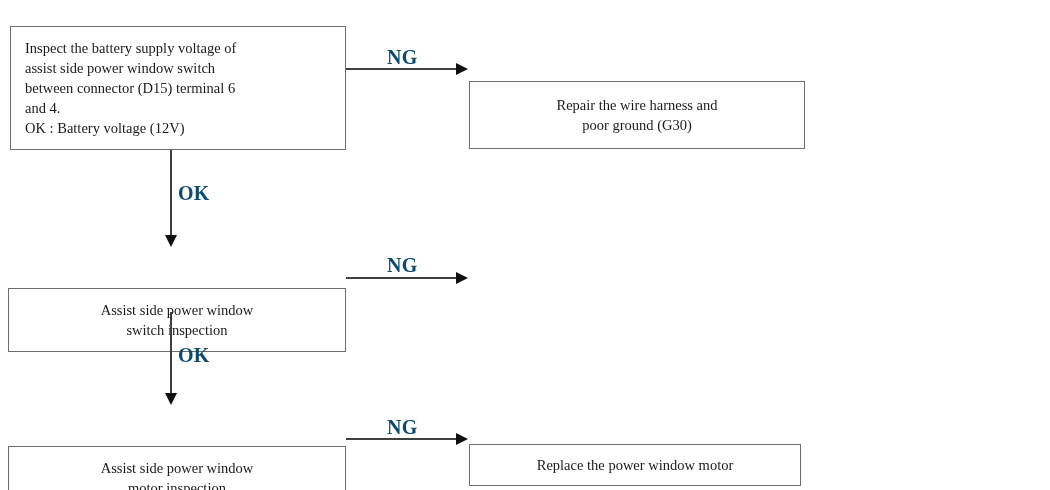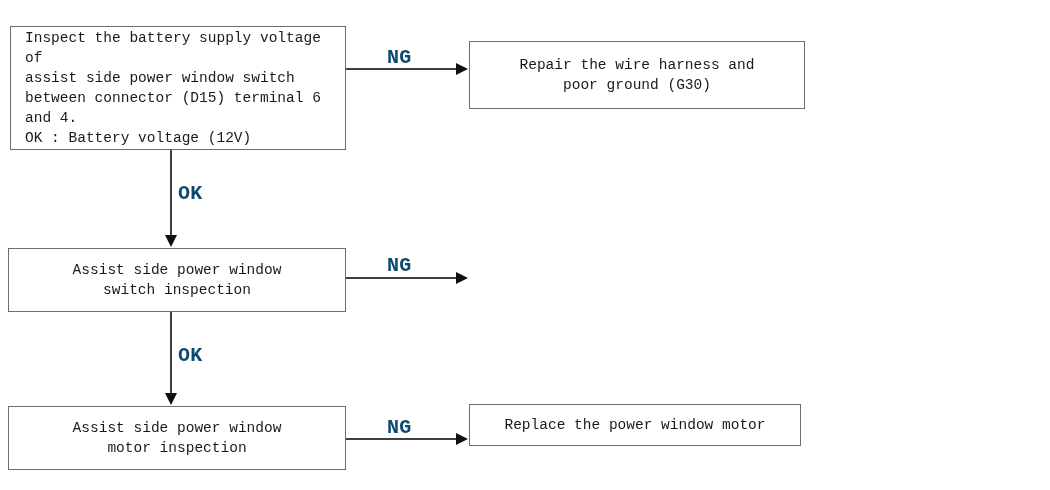--- a/index.html
+++ b/index.html
@@ -5,21 +5,21 @@
   html, body {
     margin: 0;
     padding: 0;
     background: #ffffff;
   }
   #canvas {
     position: relative;
     width: 1050px;
     height: 490px;
     background: #ffffff;
-    font-family: Liberation Mono, monospace;
+    font-family: Liberation Serif, serif;
     overflow: hidden;
   }
   .node {
     position: absolute;
     box-sizing: border-box;
     border: 1px solid #6e6e6e;
     background: #ffffff;
     color: #1a1a1a;
     font-size: 14.5px;
     line-height: 20px;
@@ -30,20 +30,21 @@
   }
   .node.left-align {
     align-items: flex-start;
     padding: 6px 12px 6px 14px;
     text-align: left;
   }
   .node.center-align {
     align-items: center;
     text-align: center;
     padding: 4px 4px;
+    margin-top: 40px;
   }
   .conn {
     position: absolute;
     background: #404040;
   }
   .conn-h { height: 1.5px; }
   .conn-v { width: 1.5px; }
   .arrowhead {
     position: absolute;
     width: 0;

